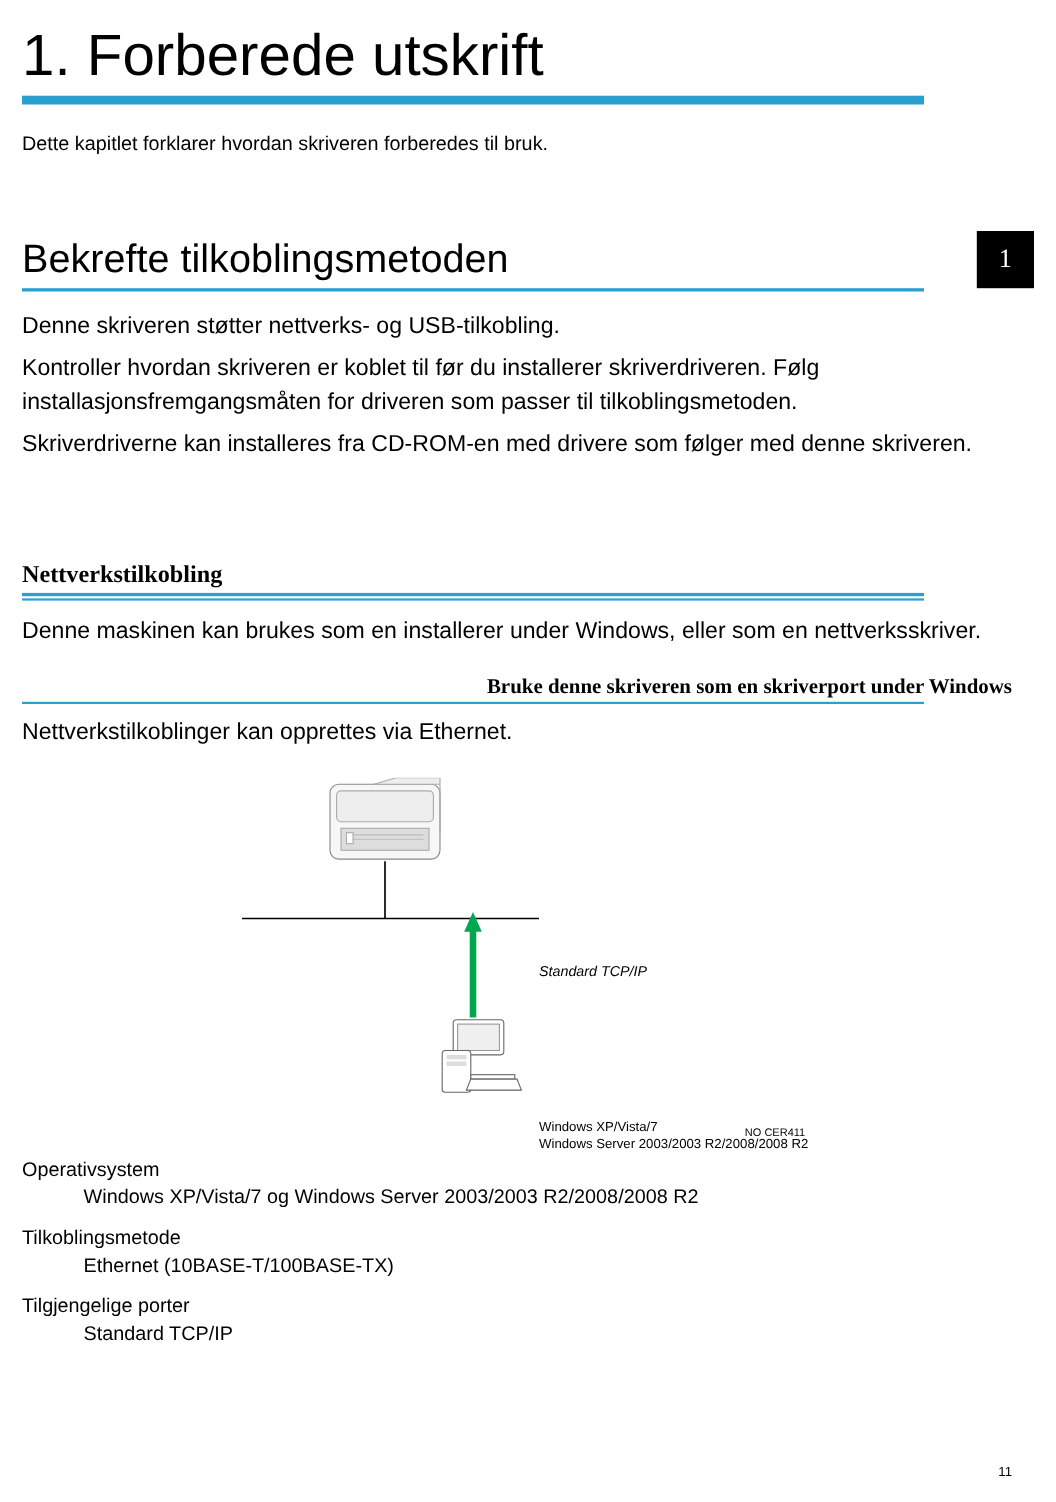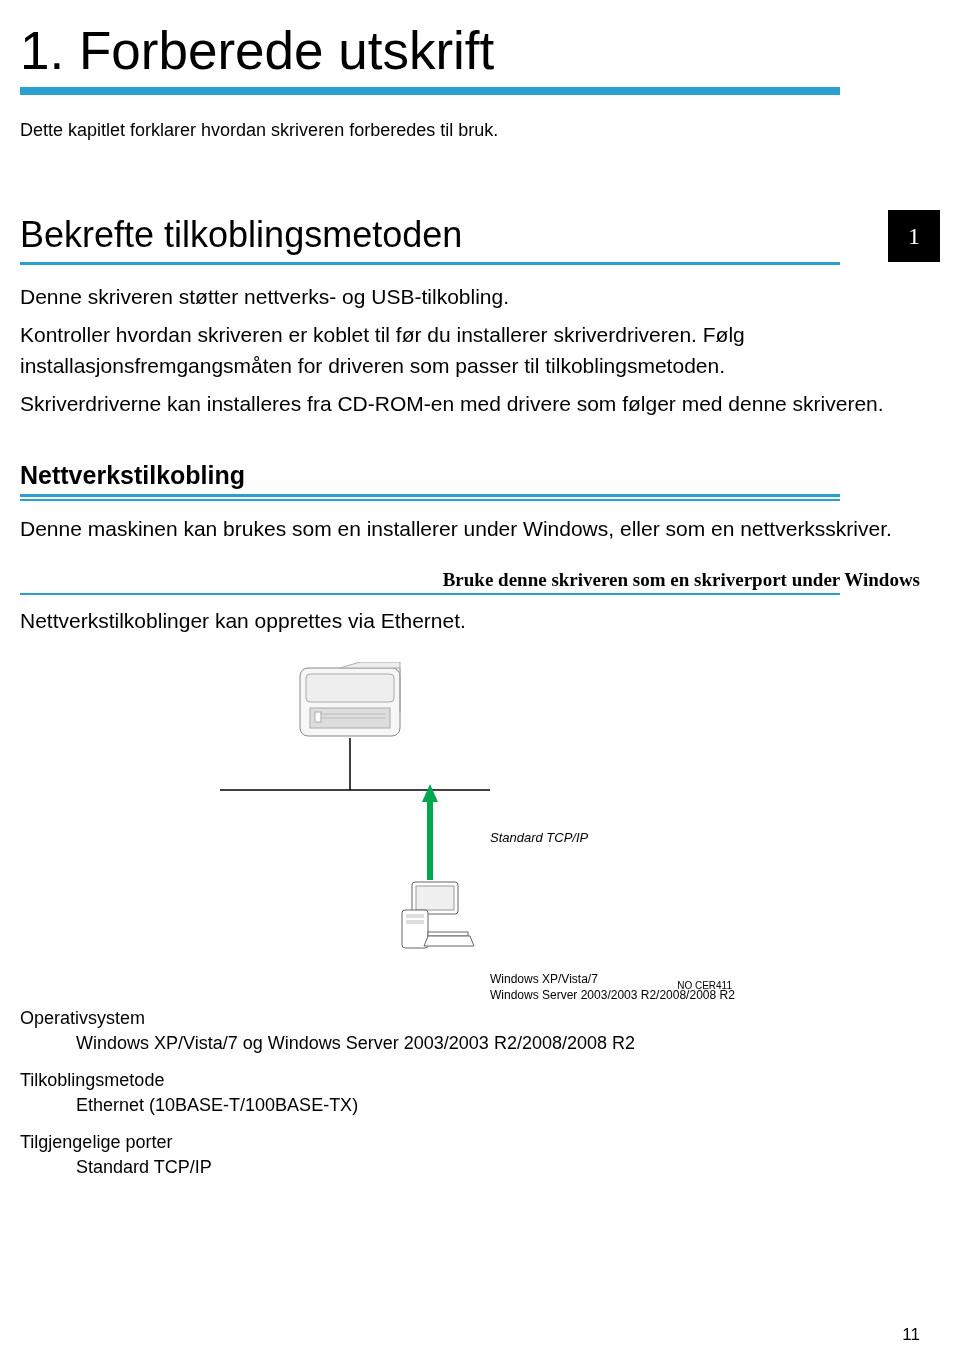--- a/index.html
+++ b/index.html
@@ -68,24 +68,25 @@
     max-width: 880px;
   }
   .section-gap { height: 36px; }
   .double-rule {
     width: 820px;
     margin-bottom: 12px;
   }
   .double-rule .top { height: 3px; background: #2aa0d0; margin-bottom: 2px; }
   .double-rule .bot { height: 2px; background: #2aa0d0; }
   h3 {
-    font-size: 25px;
+    font-size: 22px;
     font-weight: 600;
-    font-family: Liberation Sans, sans-serif;
+    font-family: Liberation Serif, serif;
     margin-bottom: 4px;
+    margin-top: 48px;
   }
   h4 {
     font-size: 19px;
     font-weight: 600;
     font-family: Liberation Serif, serif;
     margin-bottom: 2px;
     margin-top: 24px;
     text-align: right;
   }
   .under-h4 { width: 820px; height: 2px; background: #2aa0d0; margin-bottom: 10px; }
@@ -121,21 +122,21 @@
     font-size: 10px;
     font-family: Arial, sans-serif;
   }
   .def-block { margin-top: 12px; }
   .def-term { font-size: 18px; font-weight: 400; margin-top: 16px; }
   .def-val { font-size: 18px; font-weight: 400; margin-left: 56px; margin-top: 4px; }
   .page-num {
     position: absolute;
     bottom: 20px;
     right: 40px;
-    font-size: 17px;
+    font-size: 12px;
   }
 </style>
 </head>
 <body>
 
 <h1>1. Forberede utskrift</h1>
 <div class="rule-blue"></div>
 <p class="intro">Dette kapitlet forklarer hvordan skriveren forberedes til bruk.</p>
 
 <div class="h2row">

